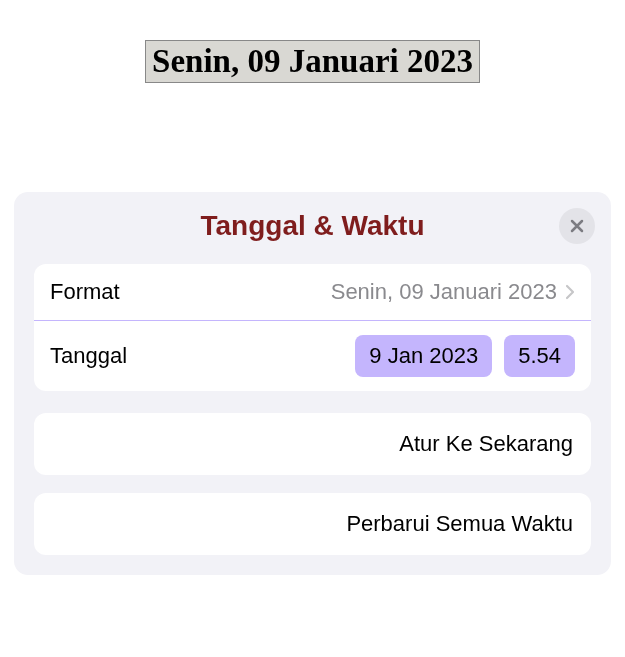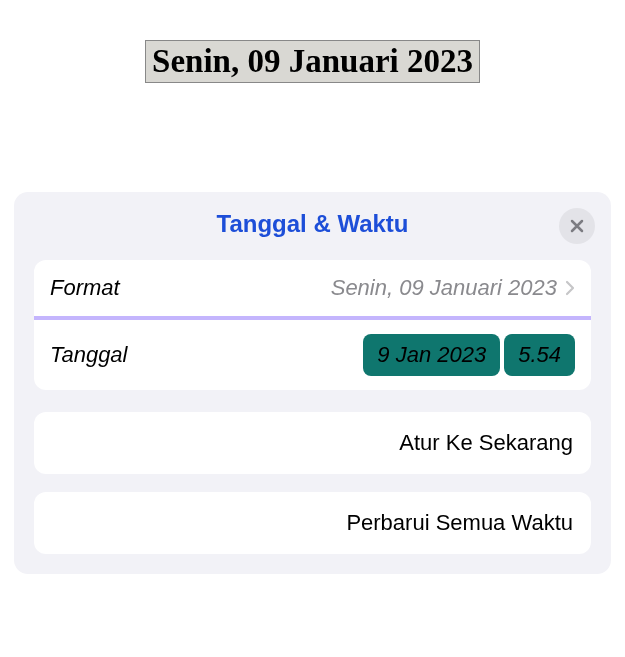--- a/index.html
+++ b/index.html
@@ -40,23 +40,23 @@
       padding: 18px 20px 20px 20px;
     }
     .popup-header {
       position: relative;
       display: flex;
       justify-content: center;
       align-items: center;
       margin-bottom: 22px;
     }
     .popup-title {
-      font-size: 24px;
+      font-size: 28px;
       font-weight: 600;
-      color: #1d4ed8;
+      color: #7f1d1d;
     }
     .close-btn {
       position: absolute;
       right: -4px;
       top: -2px;
       width: 36px;
       height: 36px;
       border-radius: 50%;
       background: #e3e3e8;
       display: flex;
@@ -66,30 +66,29 @@
     }
     .close-btn svg {
       width: 16px;
       height: 16px;
     }
     .settings-group {
       background: #ffffff;
       border-radius: 12px;
       overflow: hidden;
       margin-bottom: 22px;
-      font-style: italic;
     }
     .settings-row {
       display: flex;
       align-items: center;
       padding: 14px 16px;
       min-height: 56px;
     }
     .settings-row + .settings-row {
-      border-top: 4px solid #c4b5fd;
+      border-top: 1px solid #c4b5fd;
       align-items: center;
     }
     .row-label {
       font-size: 22px;
       color: #000;
       flex: 0 0 auto;
     }
     .row-spacer {
       flex: 1;
     }
@@ -100,26 +99,26 @@
     }
     .chevron {
       width: 10px;
       height: 16px;
       flex-shrink: 0;
     }
     .chevron svg {
       display: block;
     }
     .pill {
-      background: #0f766e;
+      background: #c4b5fd;
       border-radius: 8px;
       padding: 8px 14px;
       font-size: 22px;
       color: #000;
-      margin-left: 4px;
+      margin-left: 12px;
       cursor: pointer;
     }
     .action-button {
       background: #ffffff;
       border-radius: 12px;
       padding: 18px;
       text-align: right;
       font-size: 22px;
       color: #000;
       cursor: pointer;

